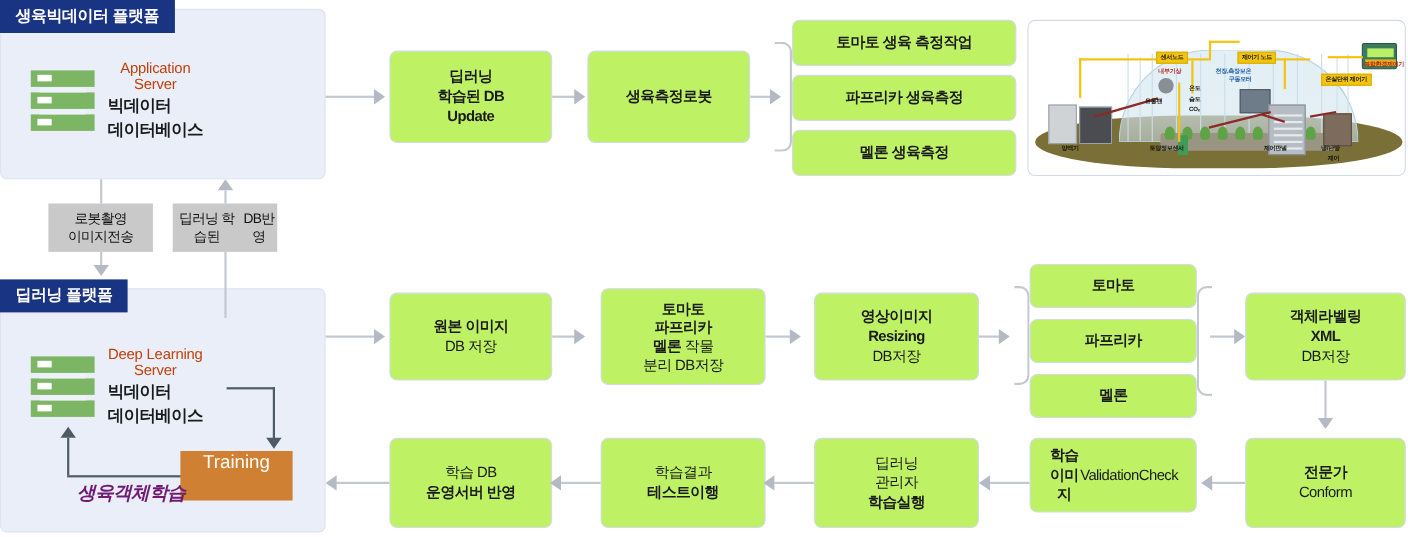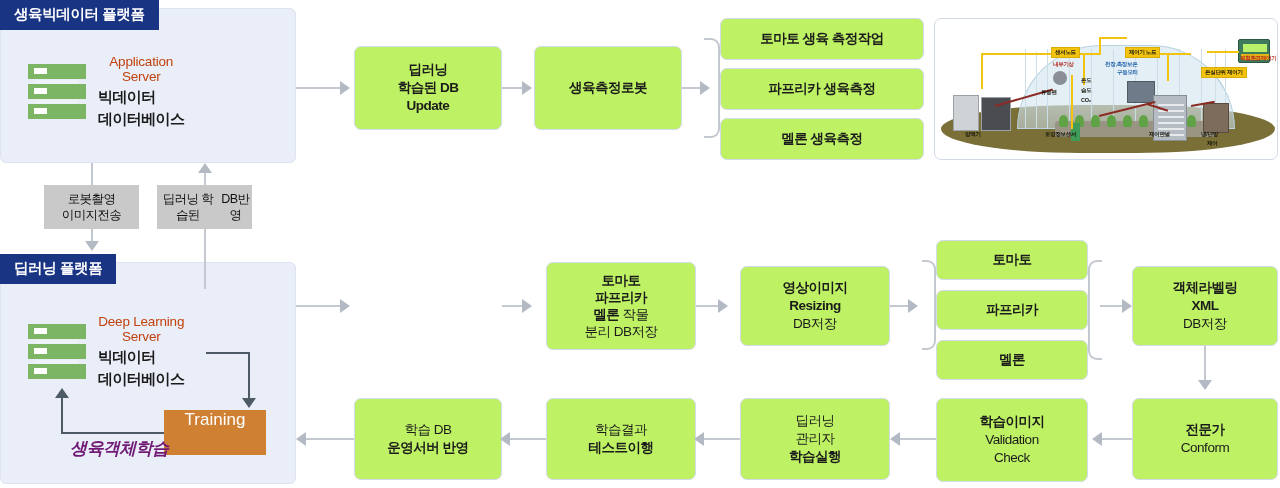--- a/index.html
+++ b/index.html
@@ -392,20 +392,24 @@
   </div>
 
   <div class="ln h dk" style="left:61px; top:432px; width:104px;"></div>
   <div class="ln v dk" style="left:61px; top:398px; height:34px;"></div>
   <div class="ar dk-u" style="left:55px; top:388px;"></div>
   <div class="loop-label" style="left:70px; top:437px;">생육객체학습</div>
 
   <div class="ln h" style="left:296px; top:305px; width:48px;"></div>
   <div class="ar r" style="left:340px; top:299px;"></div>
 
+  <div class="node" style="left:354px; top:266px; width:148px; height:80px; flex-direction:column;">
+    <span class="b">원본 이미지</span>
+    <span class="n">DB 저장</span>
+  </div>
 
   <div class="ln h" style="left:502px; top:305px; width:24px;"></div>
   <div class="ar r" style="left:522px; top:299px;"></div>
 
   <div class="node" style="left:546px; top:262px; width:150px; height:88px; flex-direction:column; line-height:17px;">
     <span class="b">토마토</span>
     <span class="b">파프리카</span>
     <span>
       <b style="font-weight:bold;">멜론</b><span> 작물</span>
     </span>
@@ -449,21 +453,21 @@
   <div class="ar d" style="left:1198px; top:380px;"></div>
 
   <div class="node" style="left:1132px; top:398px; width:146px; height:82px; flex-direction:column;">
     <span class="b">전문가</span>
     <span class="n">Conform</span>
   </div>
 
   <div class="ln h" style="left:1098px; top:438px; width:34px;"></div>
   <div class="ar l" style="left:1092px; top:432px;"></div>
 
-  <div class="node" style="left:936px; top:398px; width:152px; height:84px; flex-direction:column;">
+  <div class="node" style="left:936px; top:398px; width:152px; height:68px; flex-direction:row;">
     <span class="b">학습이미지</span>
     <span class="n">Validation</span>
     <span class="n">Check</span>
   </div>
 
   <div class="ln h" style="left:896px; top:438px; width:40px;"></div>
   <div class="ar l" style="left:890px; top:432px;"></div>
 
   <div class="node" style="left:740px; top:398px; width:150px; height:82px; flex-direction:column;">
     <span class="n">딥러닝</span>

